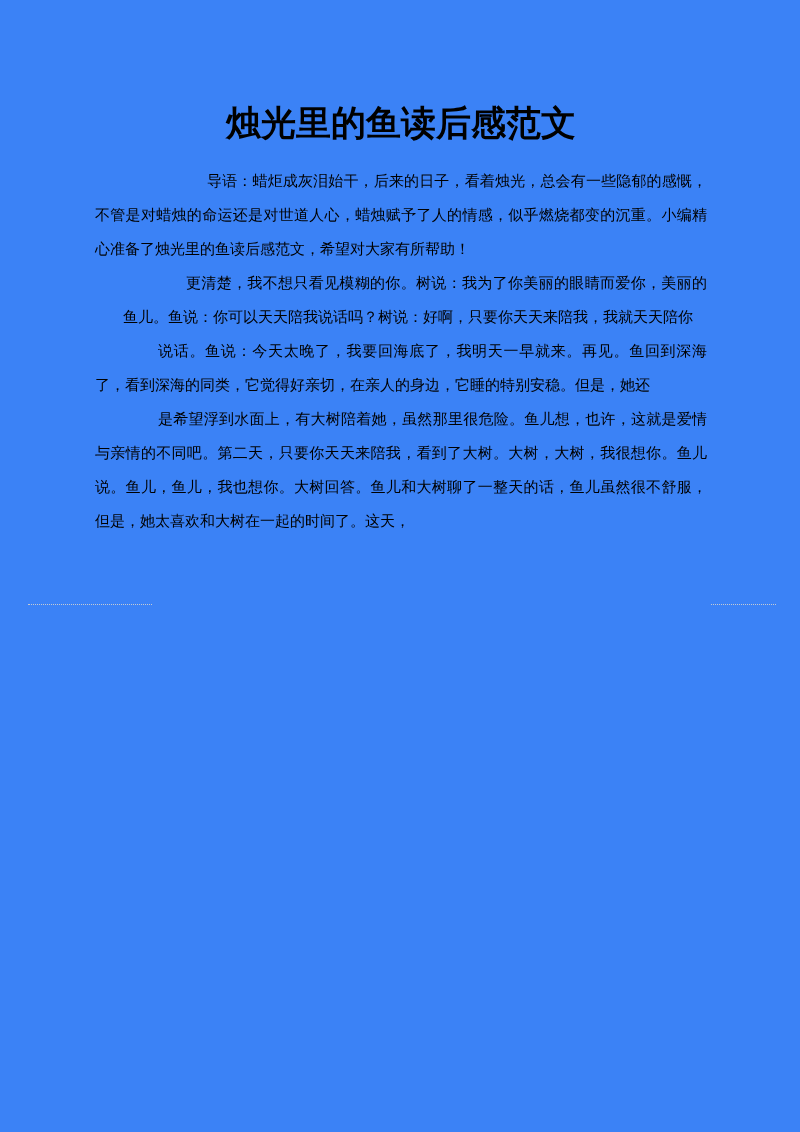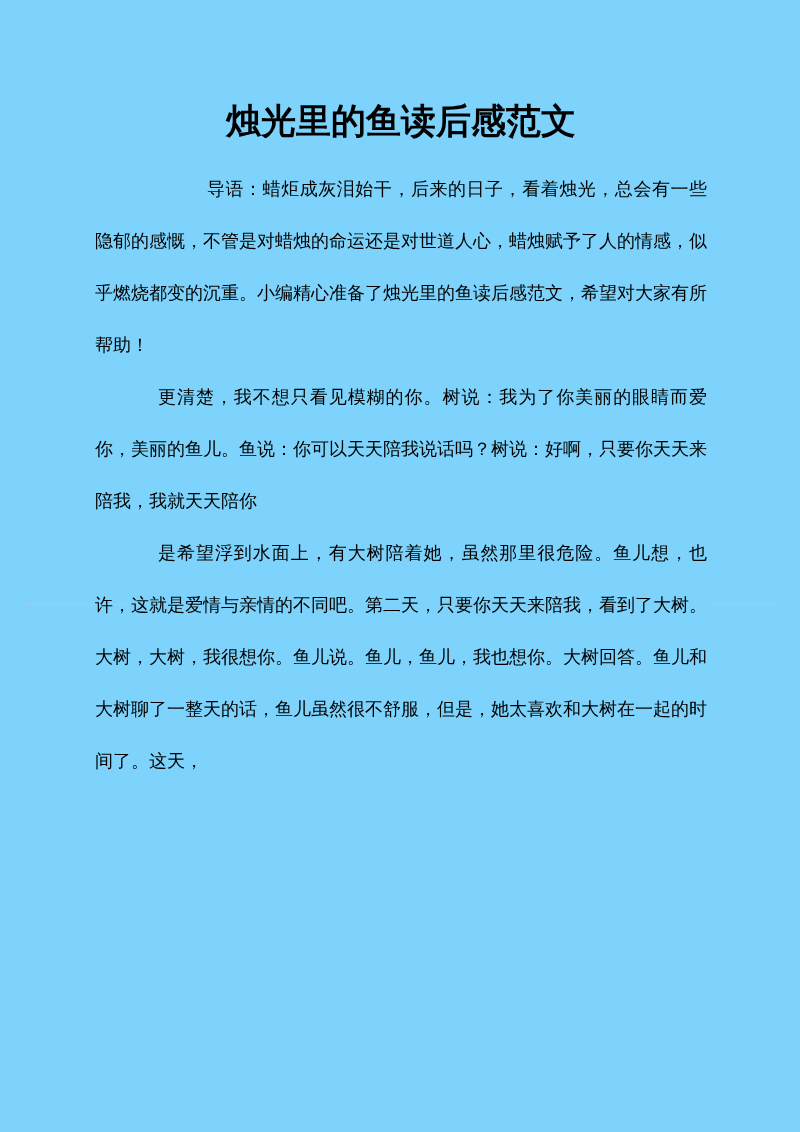--- a/index.html
+++ b/index.html
@@ -25,46 +25,47 @@
   .doc-title {
     font-size: 35px;
     line-height: 50px;
     font-weight: bold;
     text-align: center;
     margin: 0 0 15px 0;
     letter-spacing: 0;
   }
   .paragraphs p {
     margin: 0;
-    font-size: 18px;
-    line-height: 52px;
+    font-size: 15px;
+    line-height: 34px;
     text-align: justify;
     text-justify: inter-ideograph;
     word-break: break-all;
   }
   .page-break-seg {
     position: absolute;
     top: 604px;
     height: 0;
     border-top: 1px dotted #c4cad2;
   }
   .page-break-left  { left: 28px;  width: 124px; }
   .page-break-right { left: 711px; width: 65px;  }
 </style>
 </head>
 <body>
 
-<div class="page" style="background: #7dd3fc; color: rgb(0, 0, 0); font-family: Liberation Mono, monospace;">
+<div class="page" style="background: #3b82f6; color: rgb(0, 0, 0);">
 
   <div class="page-break-seg page-break-left" style="border-top-color: rgb(196, 202, 210);"></div>
   <div class="page-break-seg page-break-right" style="border-top-color: rgb(196, 202, 210);"></div>
 
   <div class="content">
     <h1 class="doc-title">烛光里的鱼读后感范文</h1>
 
     <div class="paragraphs">
         <p style="text-indent: 112px;">导语：蜡炬成灰泪始干，后来的日子，看着烛光，总会有一些隐郁的感慨，不管是对蜡烛的命运还是对世道人心，蜡烛赋予了人的情感，似乎燃烧都变的沉重。小编精心准备了烛光里的鱼读后感范文，希望对大家有所帮助！</p>
-        <p style="text-indent: 63px;">更清楚，我不想只看见模糊的你。树说：我为了你美丽的眼睛而爱你，美丽的鱼儿。鱼说：你可以天天陪我说话吗？树说：好啊，只要你天天来陪我，我就天天陪你</p>
+        <p style="text-indent: 63px; margin-left: 28px;">更清楚，我不想只看见模糊的你。树说：我为了你美丽的眼睛而爱你，美丽的鱼儿。鱼说：你可以天天陪我说话吗？树说：好啊，只要你天天来陪我，我就天天陪你</p>
+        <p style="text-indent: 63px;">说话。鱼说：今天太晚了，我要回海底了，我明天一早就来。再见。鱼回到深海了，看到深海的同类，它觉得好亲切，在亲人的身边，它睡的特别安稳。但是，她还</p>
         <p style="text-indent: 63px;">是希望浮到水面上，有大树陪着她，虽然那里很危险。鱼儿想，也许，这就是爱情与亲情的不同吧。第二天，只要你天天来陪我，看到了大树。大树，大树，我很想你。鱼儿说。鱼儿，鱼儿，我也想你。大树回答。鱼儿和大树聊了一整天的话，鱼儿虽然很不舒服，但是，她太喜欢和大树在一起的时间了。这天，</p>
       </div>
   </div>
 
 </div>
 
 </body></html>

